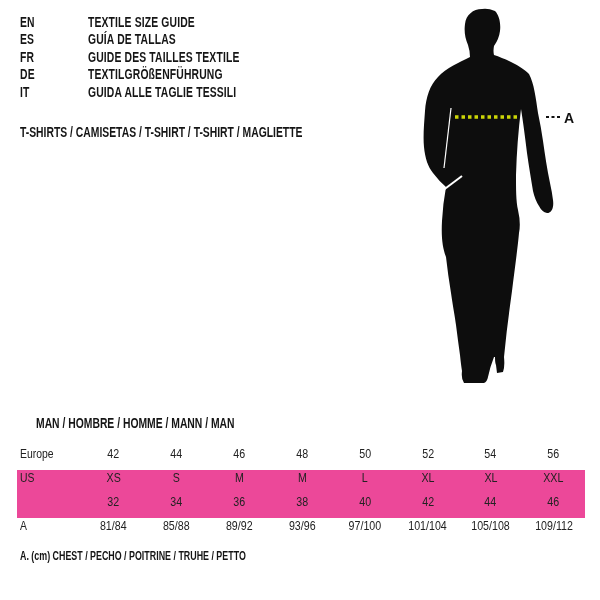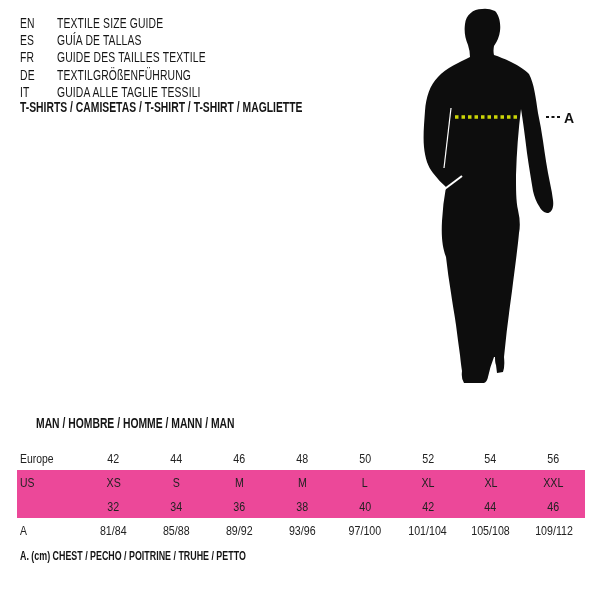--- a/index.html
+++ b/index.html
@@ -6,38 +6,38 @@
   .page {
     position:relative; width:600px; height:600px; background:#ffffff;
     font-family:"Liberation Sans", sans-serif; color:#151515; overflow:hidden;
   }
   
   .cond  { display:inline-block; transform:scaleX(0.74); transform-origin:0 50%; white-space:nowrap; }
   .condc { display:inline-block; transform:scaleX(0.82); transform-origin:50% 50%; white-space:nowrap; }
 
   
   .lang-block { position:absolute; left:20px; top:14px; }
-  .lang-row   { display:flex; height:17.4px; align-items:center; font-weight:normal; font-size:14px; letter-spacing:.2px; }
+  .lang-row   { display:flex; height:17.4px; font-weight:bold; font-size:14px; letter-spacing:.2px;gap:31px; }
   .lang-code  { width:37px; flex:0 0 37px; }
 
   
-  .cat-block  { position:absolute; left:20px; top:99px; font-weight:bold; font-size:14px; }
+  .cat-block  { position:absolute; left:20px; top:124px; font-weight:bold; font-size:14px; }
   .cat-block .line { height:16.5px; line-height:16.5px; }
 
   
   .figure-svg { position:absolute; left:400px; top:5px; width:180px; height:400px; }
 
   
   .man-line   { position:absolute; left:20px; top:415px; font-weight:bold; font-size:14px;padding-left:16px; }
 
   
   .size-table { position:absolute; left:17px; top:446px; width:568px; font-size:13px; color:#222; }
   .thead { background:#c4c4c4; height:16px; line-height:16px; color:#333; }
   .thead .htext { padding-left:3px; transform:scaleX(0.62); transform-origin:0 50%; display:inline-block; white-space:nowrap; font-size:13px; }
-  .trow  { display:flex; height:24px; align-items:center; }
+  .trow  { display:flex; height:24px; align-items:flex-start; }
   .trow.shade { background:#ec4899; }
   .rlabel { flex:0 0 62px; width:62px; padding-left:3px; }
   .rlabel .condl { display:inline-block; transform:scaleX(0.8); transform-origin:0 50%; white-space:nowrap; }
   .cell  { flex:1 1 0; text-align:center; }
 
   
   .footnote { position:absolute; left:20px; top:549px; font-weight:bold; font-size:12px; }
 </style>
 </head>
 <body>

